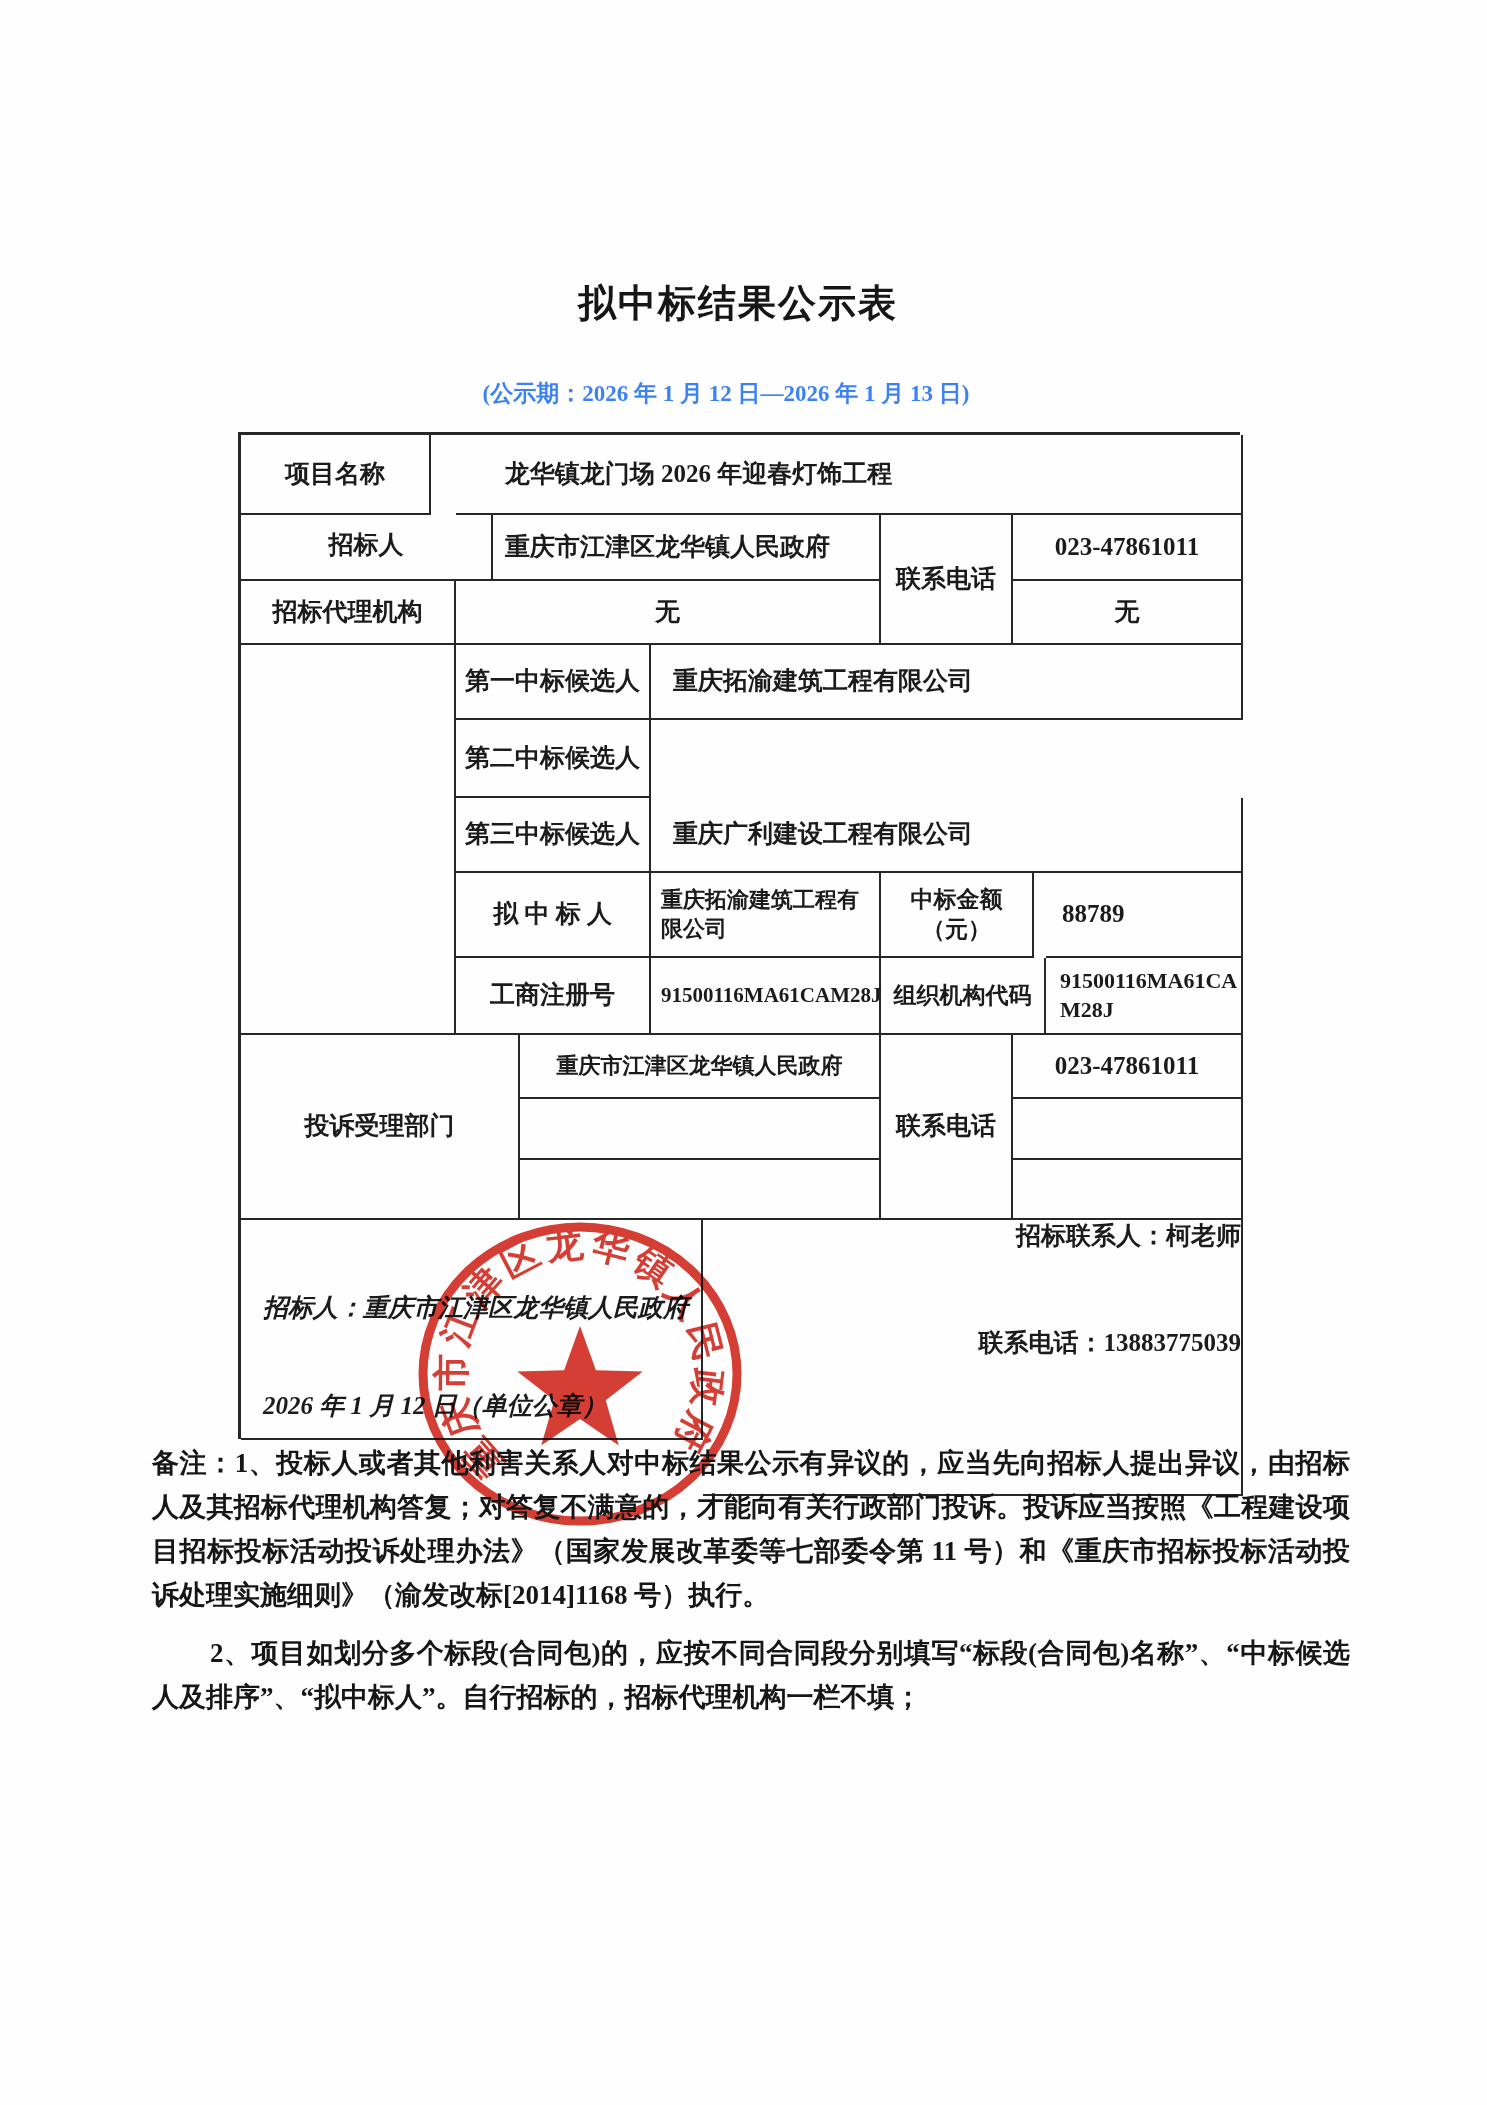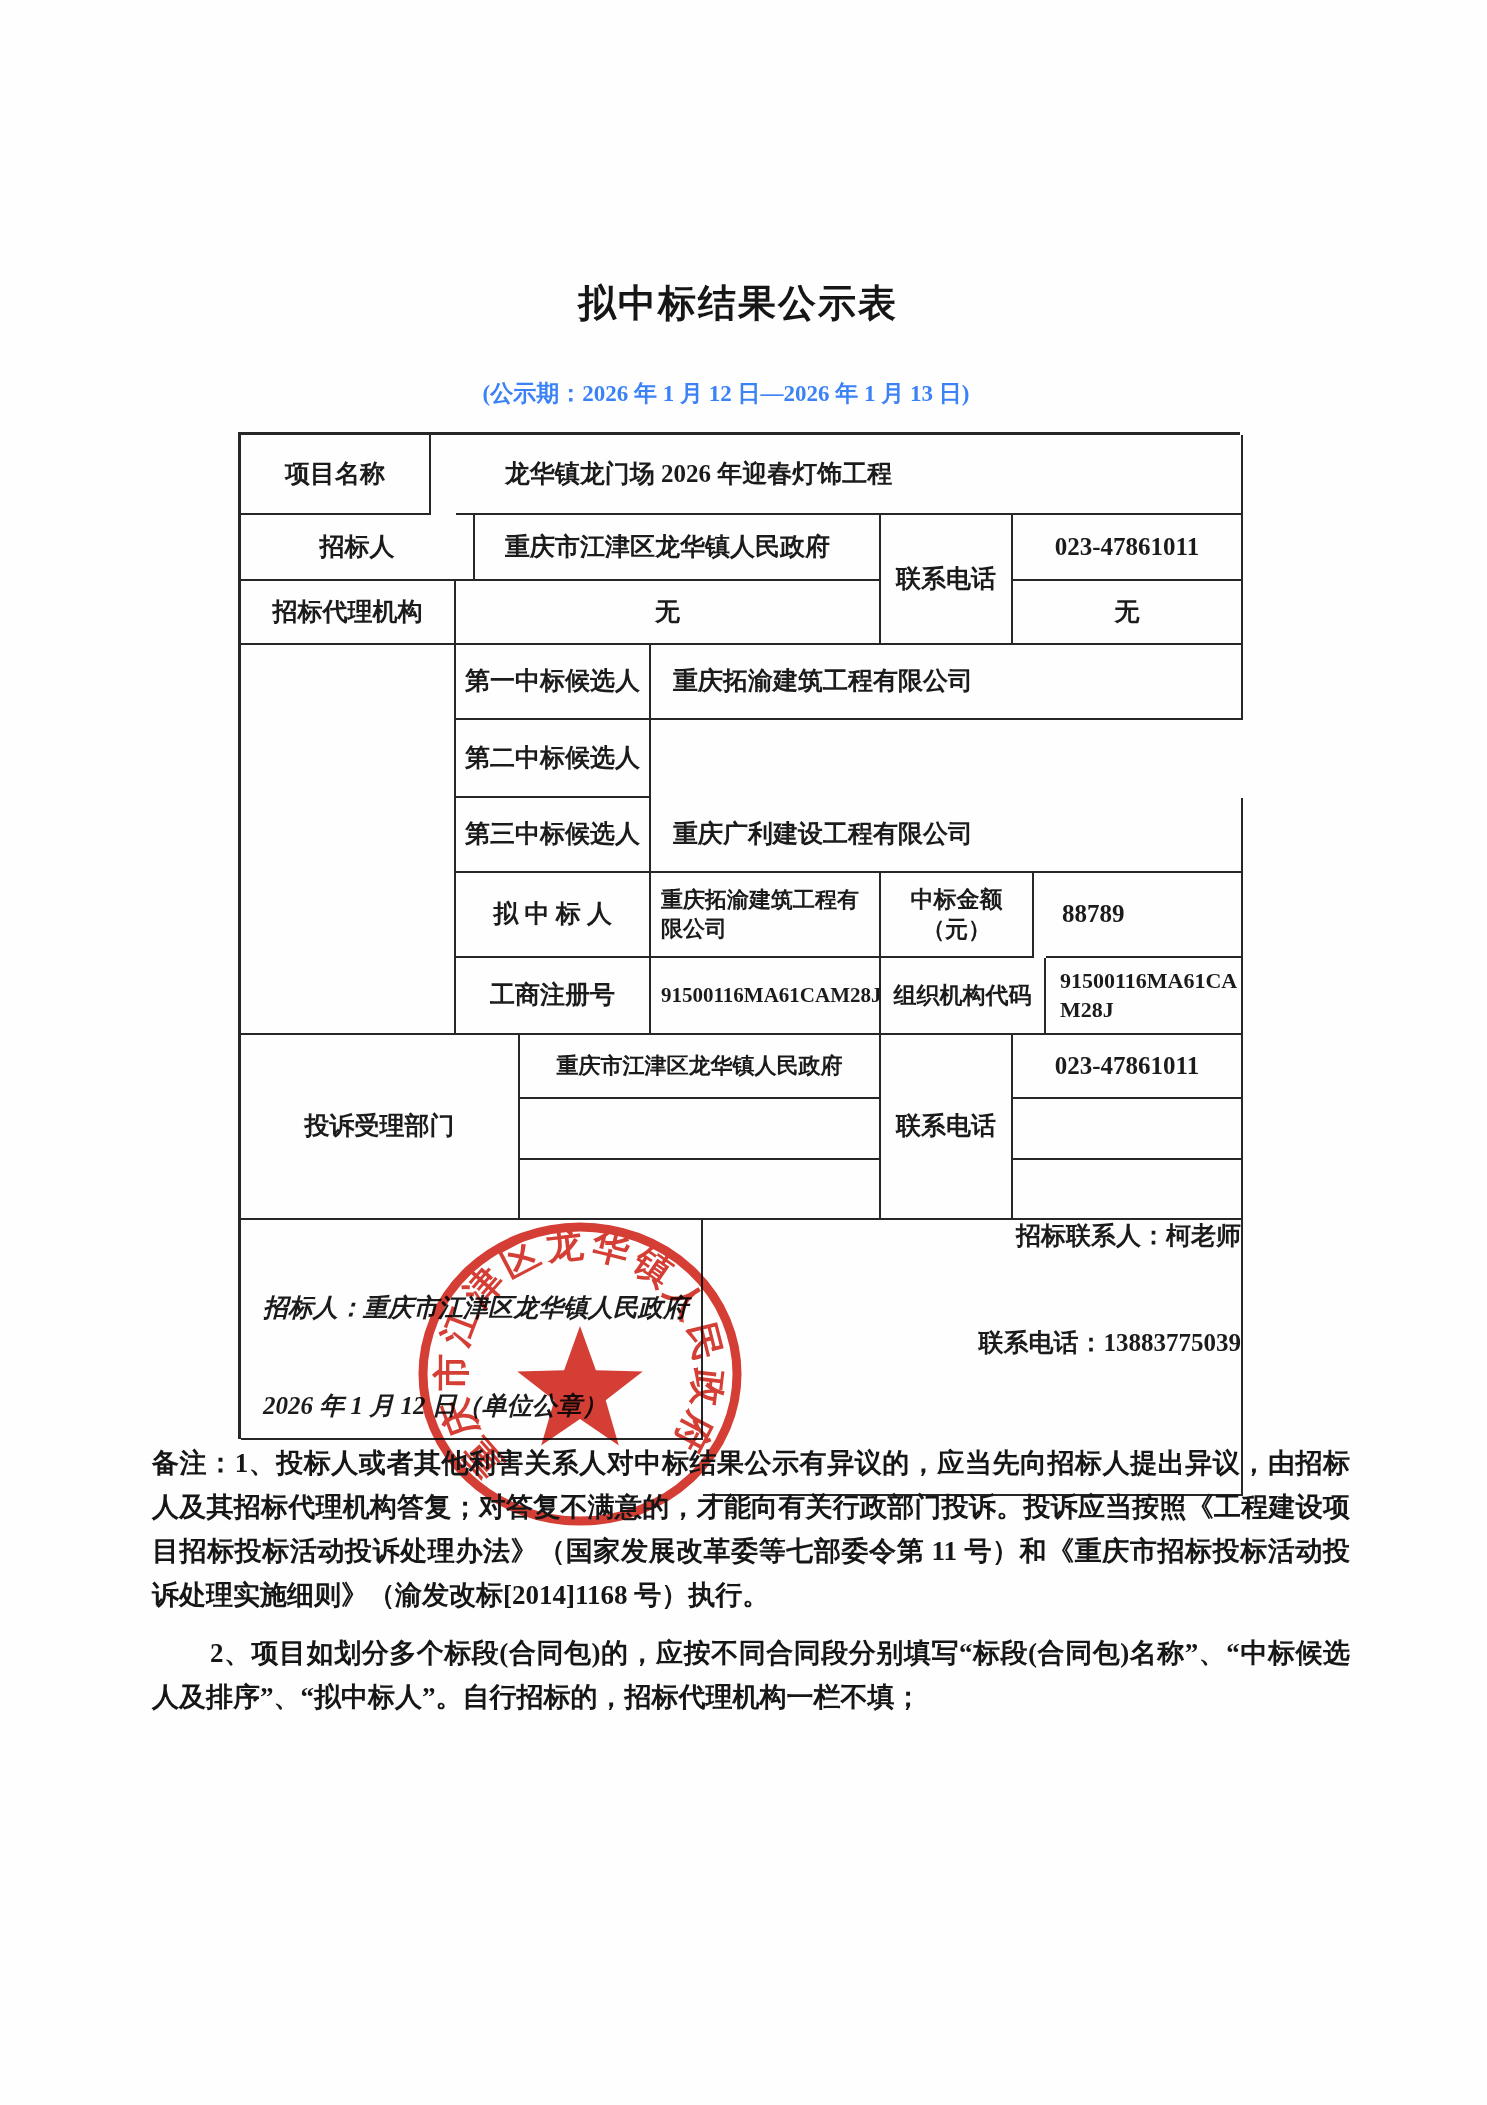--- a/index.html
+++ b/index.html
@@ -36,21 +36,21 @@
 <div id="page">
 
   <div class="doc-title">拟中标结果公示表</div>
   <div class="doc-subtitle">(公示期：2026 年 1 月 12 日—2026 年 1 月 13 日)</div>
 
   <div id="tbl">
 
     <div class="cell" style="left:0;top:0;width:190px;height:80px;">项目名称</div>
     <div class="cell" style="left:215px;top:0;width:787px;height:80px;padding-right:300px;">龙华镇龙门场 2026 年迎春灯饰工程</div>
 
-    <div class="cell" style="left:0;top:80px;width:234px;height:66px;">招标人</div>
+    <div class="cell" style="left:0;top:80px;width:252px;height:66px;font-family:Liberation Mono, monospace;">招标人</div>
     <div class="cell" style="left:215px;top:80px;width:425px;height:66px;">重庆市江津区龙华镇人民政府</div>
     <div class="cell" style="left:640px;top:80px;width:132px;height:130px;">联系电话</div>
     <div class="cell" style="left:772px;top:80px;width:230px;height:66px;">023-47861011</div>
 
     <div class="cell" style="left:0;top:146px;width:215px;height:64px;">招标代理机构</div>
     <div class="cell" style="left:215px;top:146px;width:425px;height:64px;">无</div>
     <div class="cell" style="left:772px;top:146px;width:230px;height:64px;">无</div>
 
     <div class="cell" style="left:0;top:210px;width:215px;height:390px;"></div>
 

